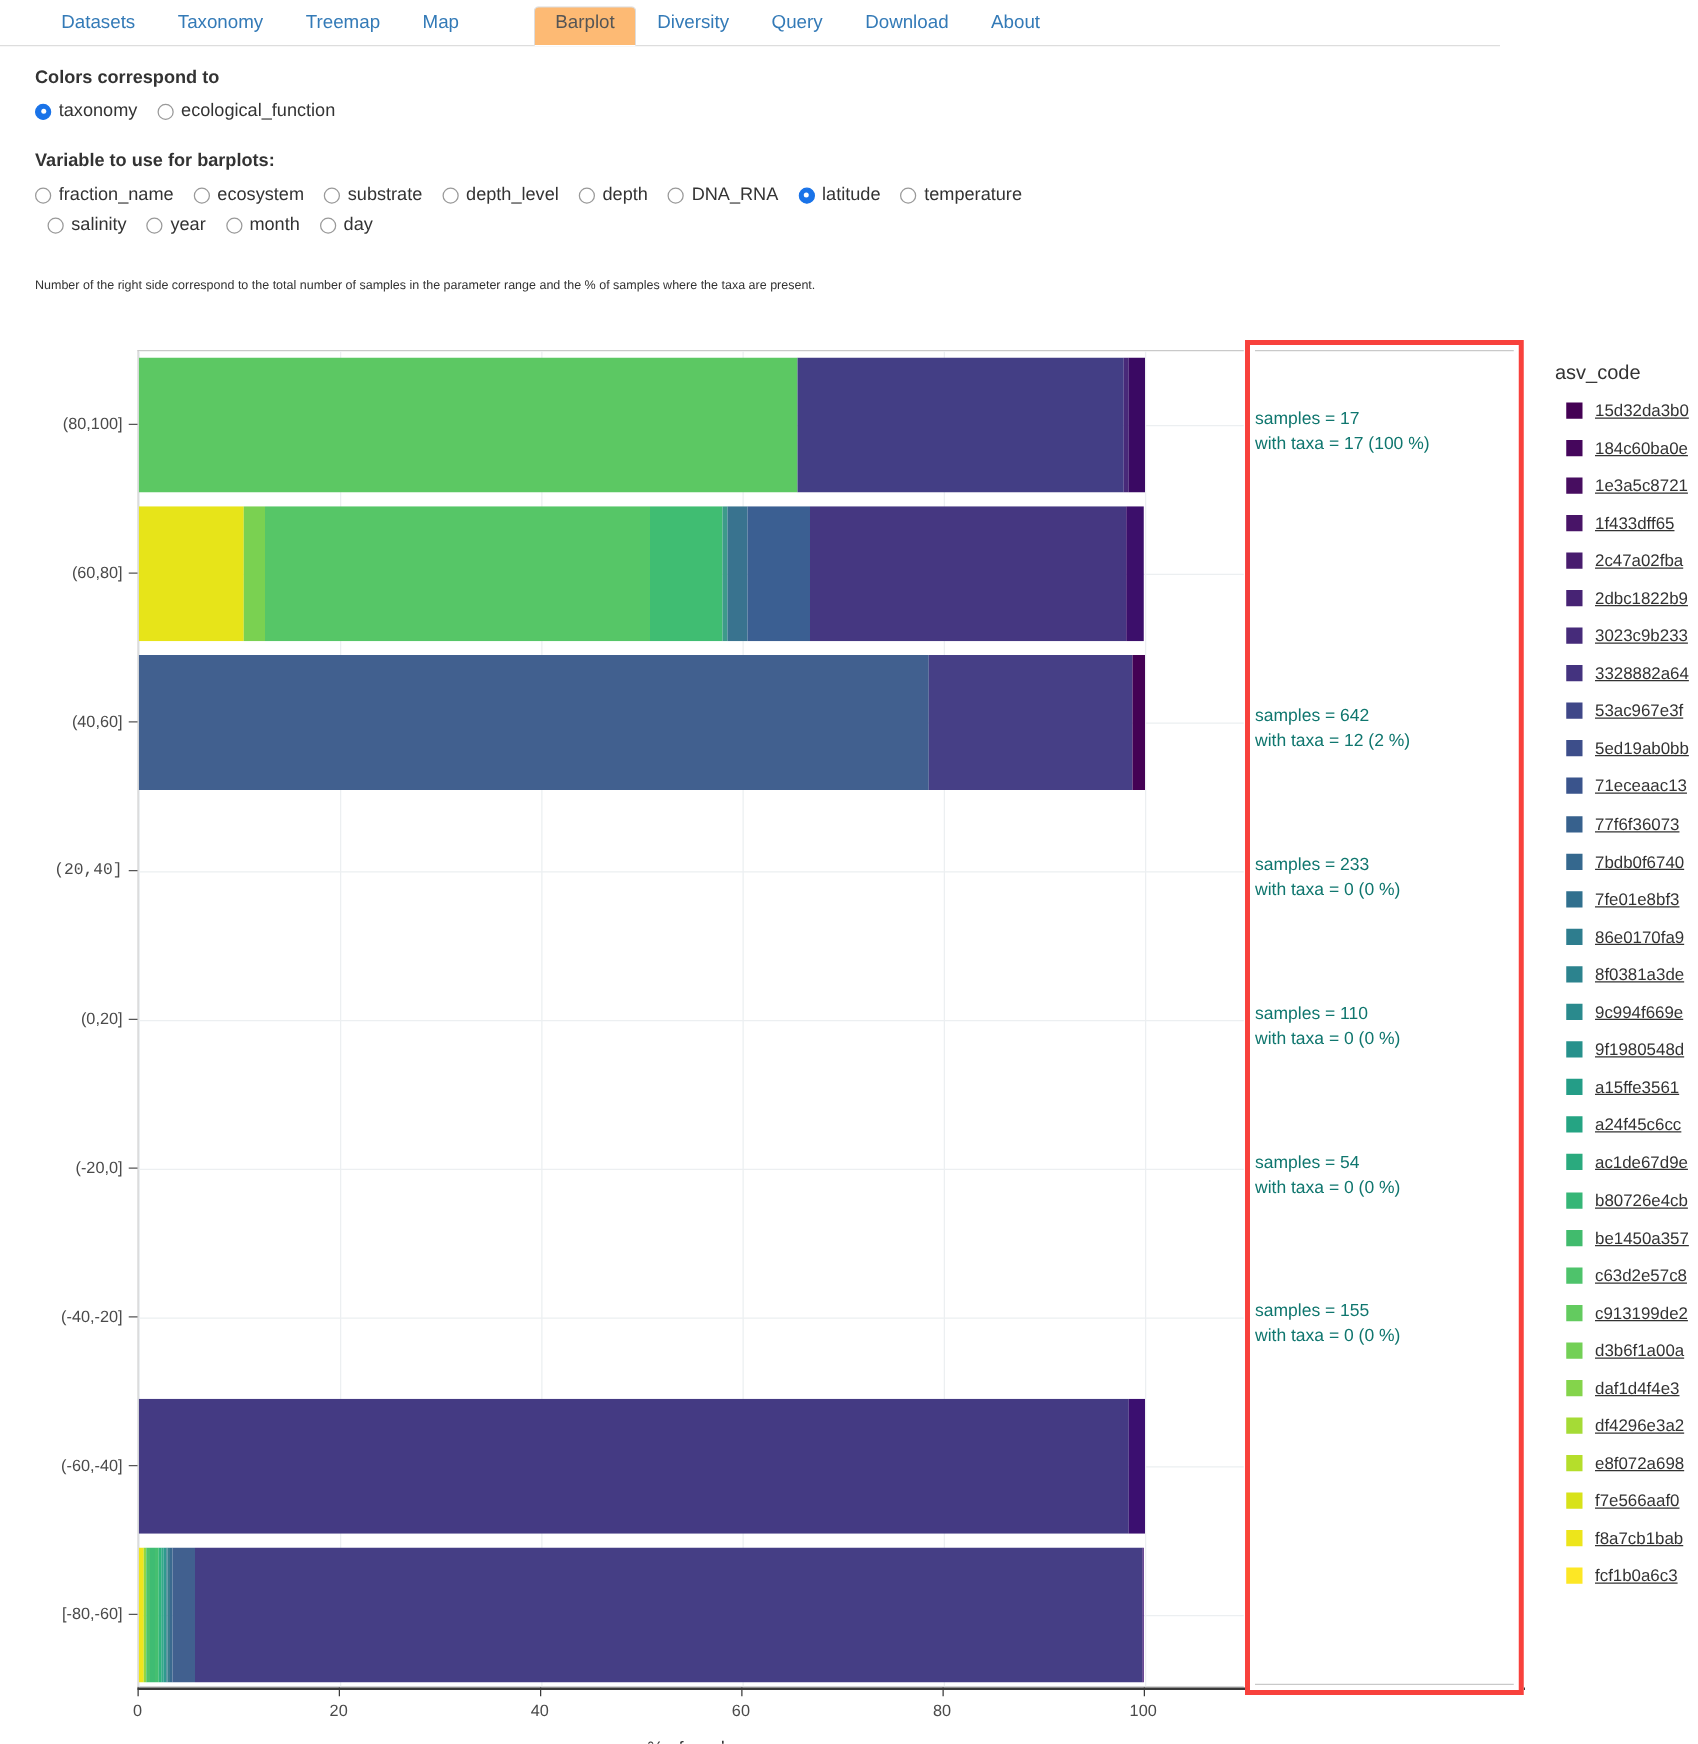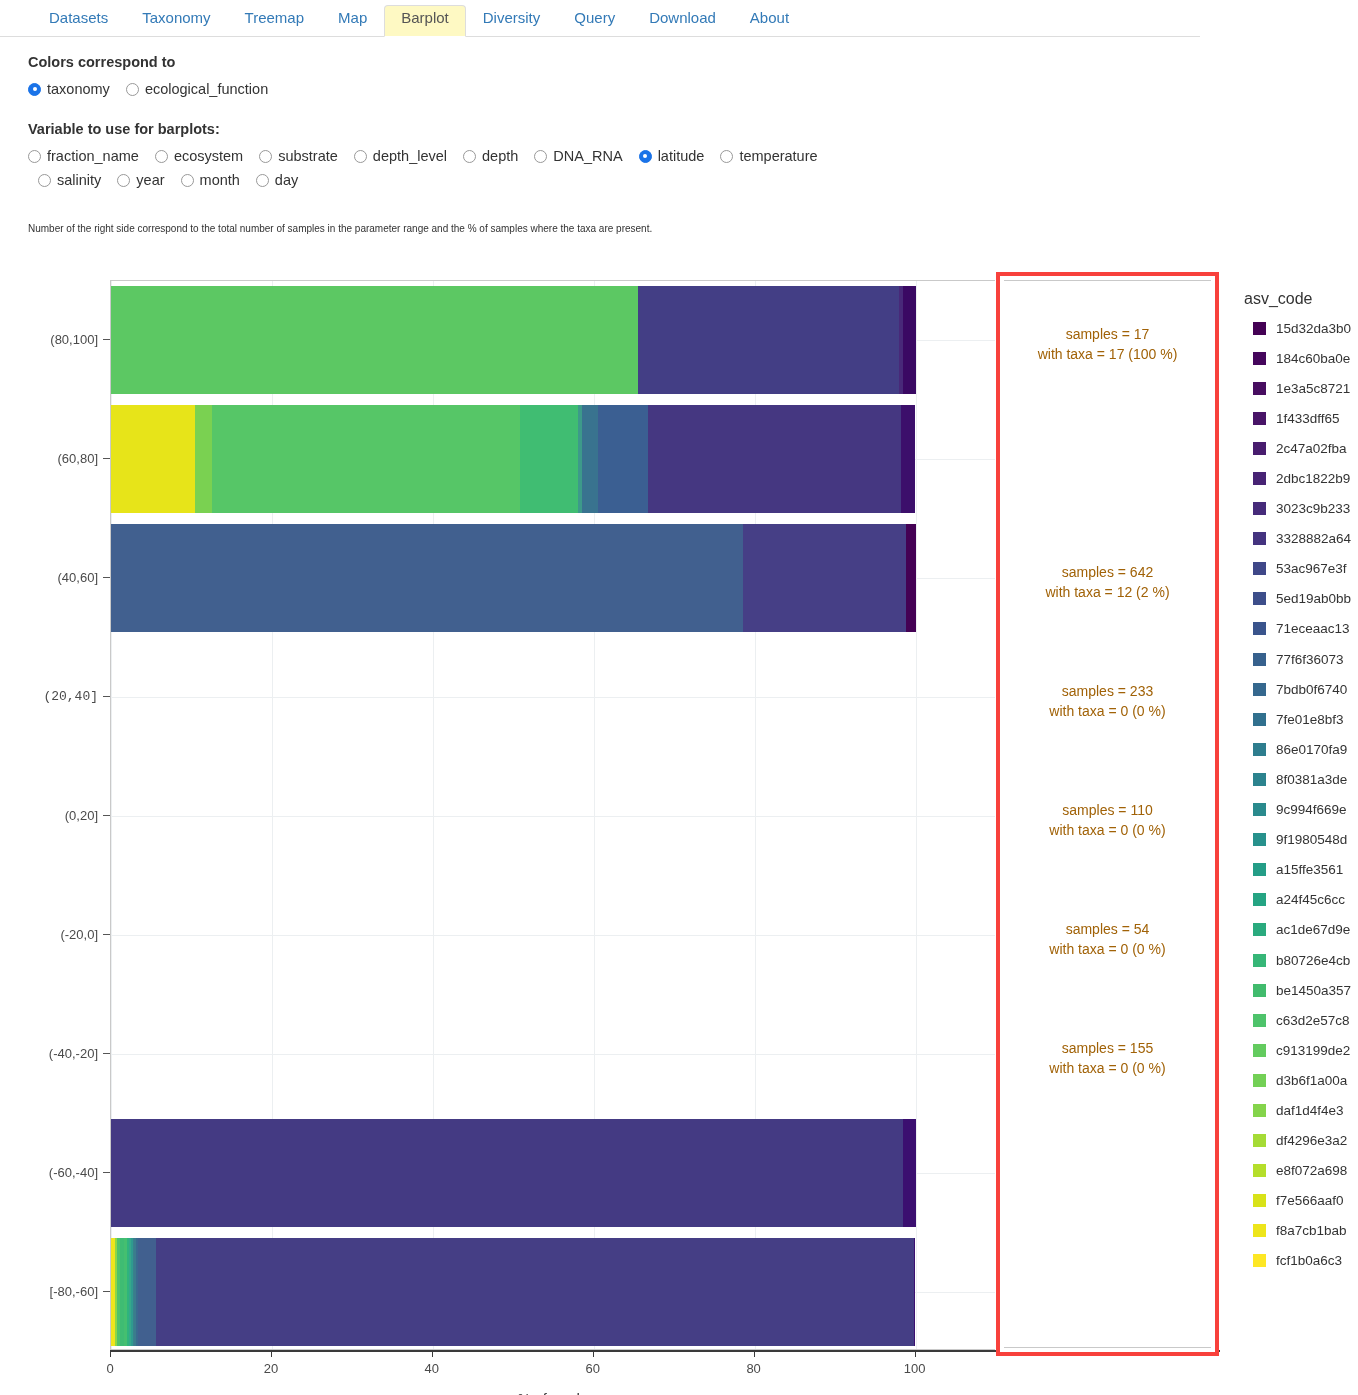--- a/index.html
+++ b/index.html
@@ -24,24 +24,25 @@
     padding:2px 16px 9px 16px;
     line-height:19px;
     cursor:pointer;
     margin-bottom:-1px;
     border:1px solid transparent;
     border-radius:4px 4px 0 0;
     white-space:nowrap;
   }
   .tab.active{
     color:#555;
-    background:#fef9c3;
+    background:#fdba74;
     border:1px solid #ddd;
     border-bottom-color:#fff;
     cursor:default;
+    margin-left:43px;
   }
 
   
   .ctl-heading{
     position:absolute;left:28px;
     font-size:14.5px;font-weight:bold;color:#333;
   }
   #h-colors{top:54px;}
   #h-variable{top:121px;}
 
@@ -117,34 +118,34 @@
     border:4px solid #f8413c;
     background:#fff;
     box-sizing:border-box;
   }
   .annot-inner{
     position:absolute;left:4px;top:4px;right:4px;bottom:4px;
     border:1px solid #c9c9c9;border-left:none;border-right:none;
     background:#fff;box-sizing:border-box;
   }
   .annot{
-    position:absolute;left:0;width:100%;text-align:center;
-    font-size:14px;color:#a16207;line-height:20px;
+    position:absolute;left:0;width:100%;text-align:left;
+    font-size:14px;color:#0f766e;line-height:20px;
     transform:translateY(-50%);
   }
 
   
   .legend{
     position:absolute;left:1244px;top:290px;width:114px;height:1105px;
     overflow:hidden;
   }
   .legend-title{font-size:16px;color:#333;margin:0 0 5px 0;}
   .legend-item{display:flex;align-items:center;height:30.1px;white-space:nowrap;}
   .swatch{width:13px;height:13px;margin:0 10px 0 9px;flex:none;}
-  .legend-label{font-size:13.5px;color:#333;}
+  .legend-label{font-size:13.5px;color:#333;text-decoration:underline;}
 </style>
 </head>
 <body>
 
 <div class="navtabs" id="navtabs">
     <div class="tab"><span>Datasets</span></div>
     <div class="tab"><span>Taxonomy</span></div>
     <div class="tab"><span>Treemap</span></div>
     <div class="tab"><span>Map</span></div>
     <div class="tab active"><span>Barplot</span></div>

